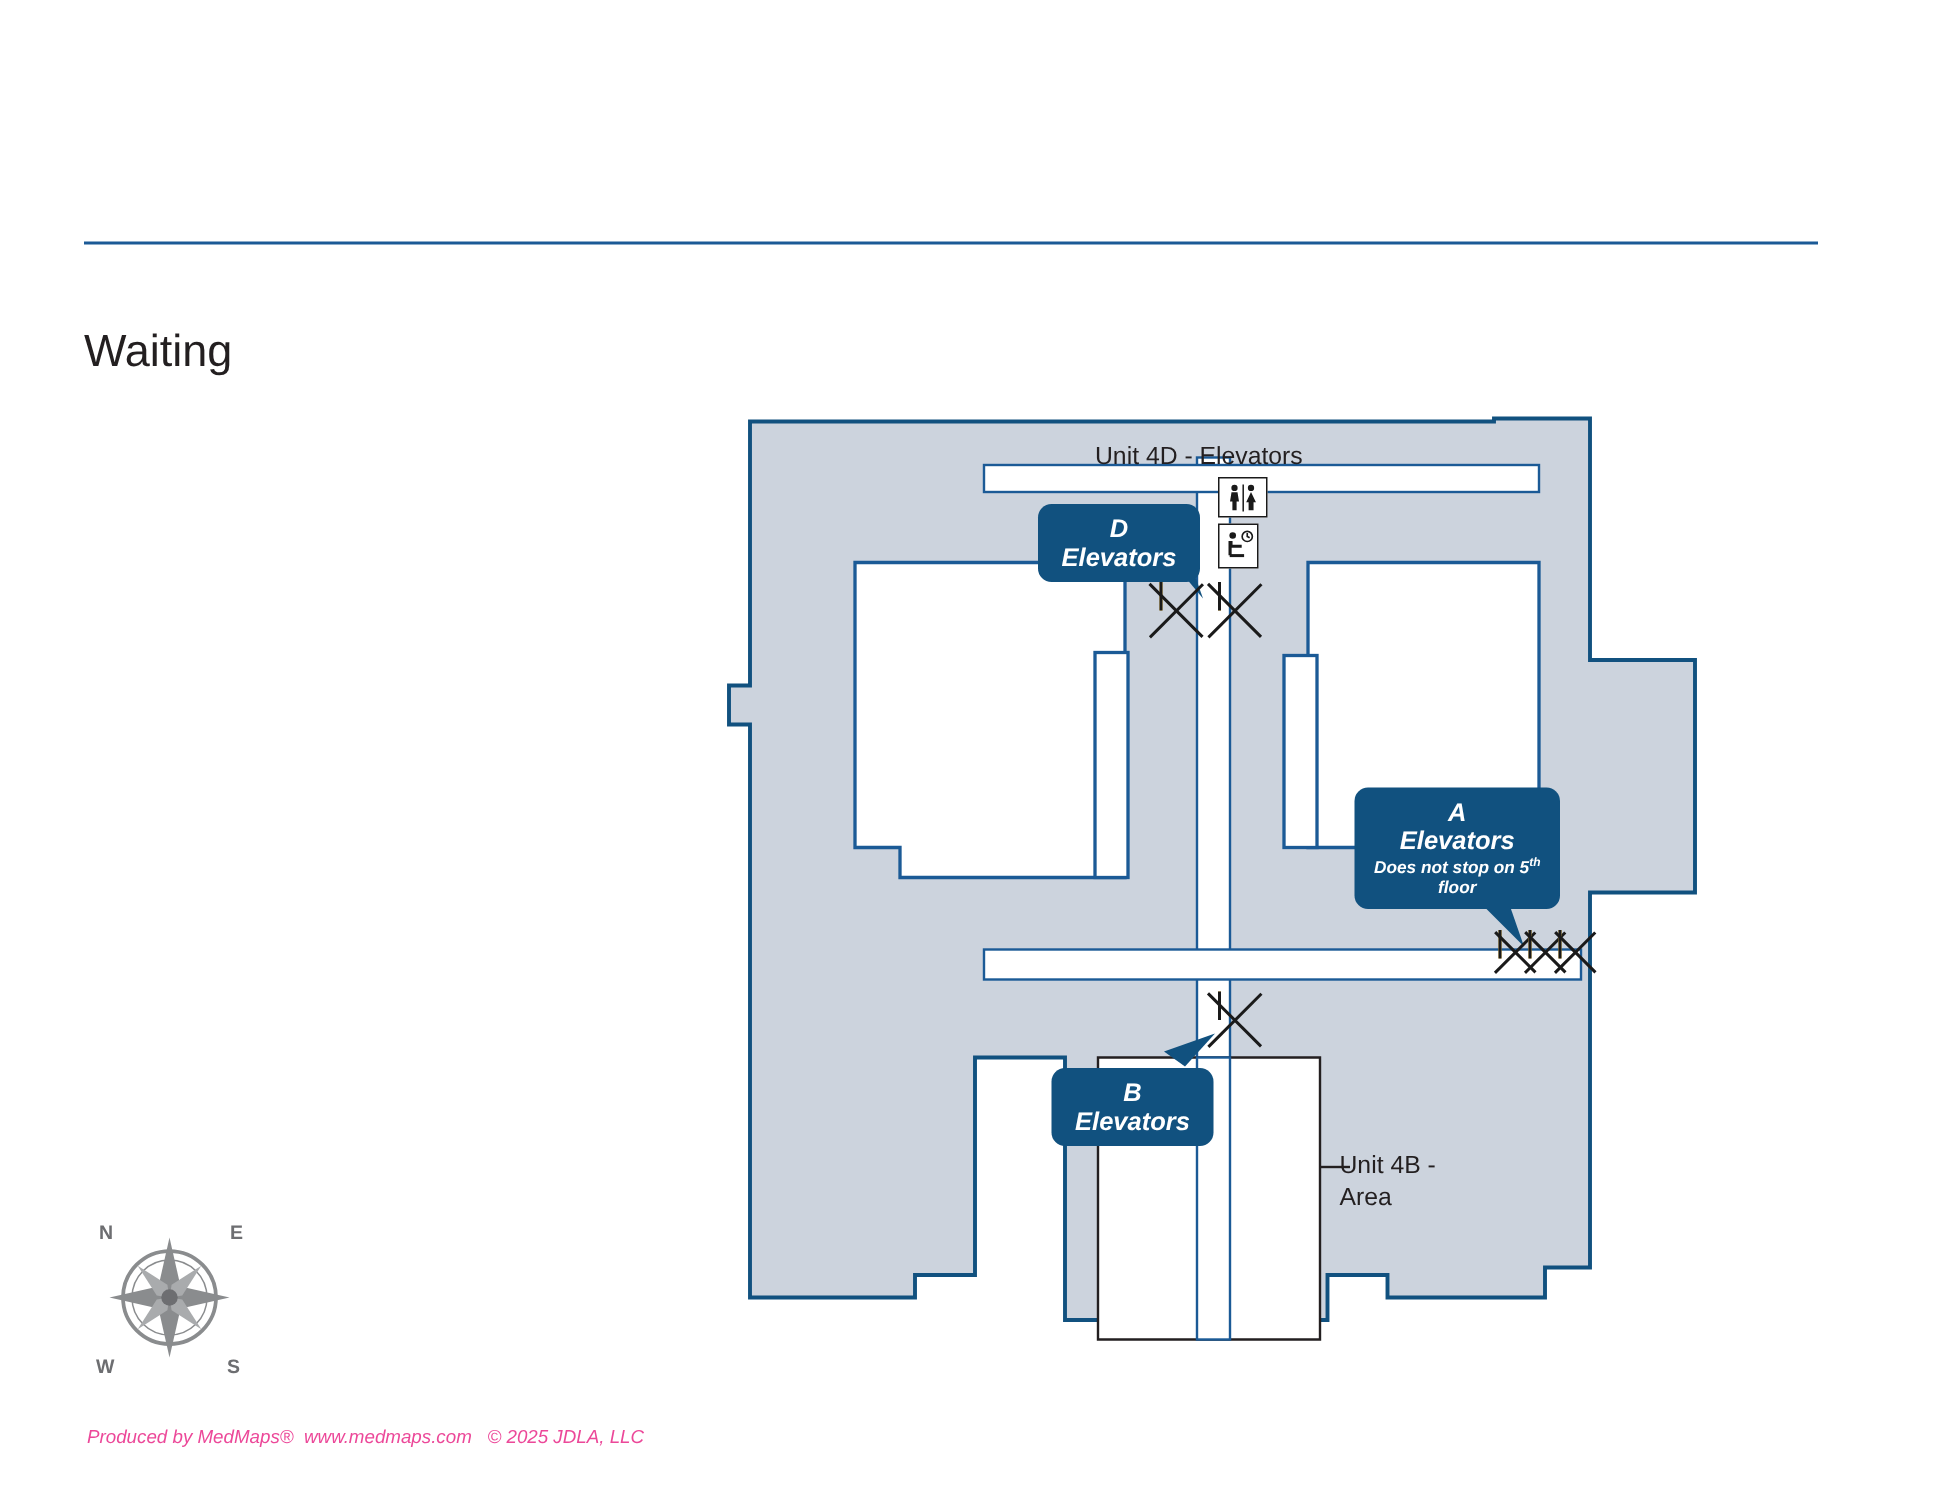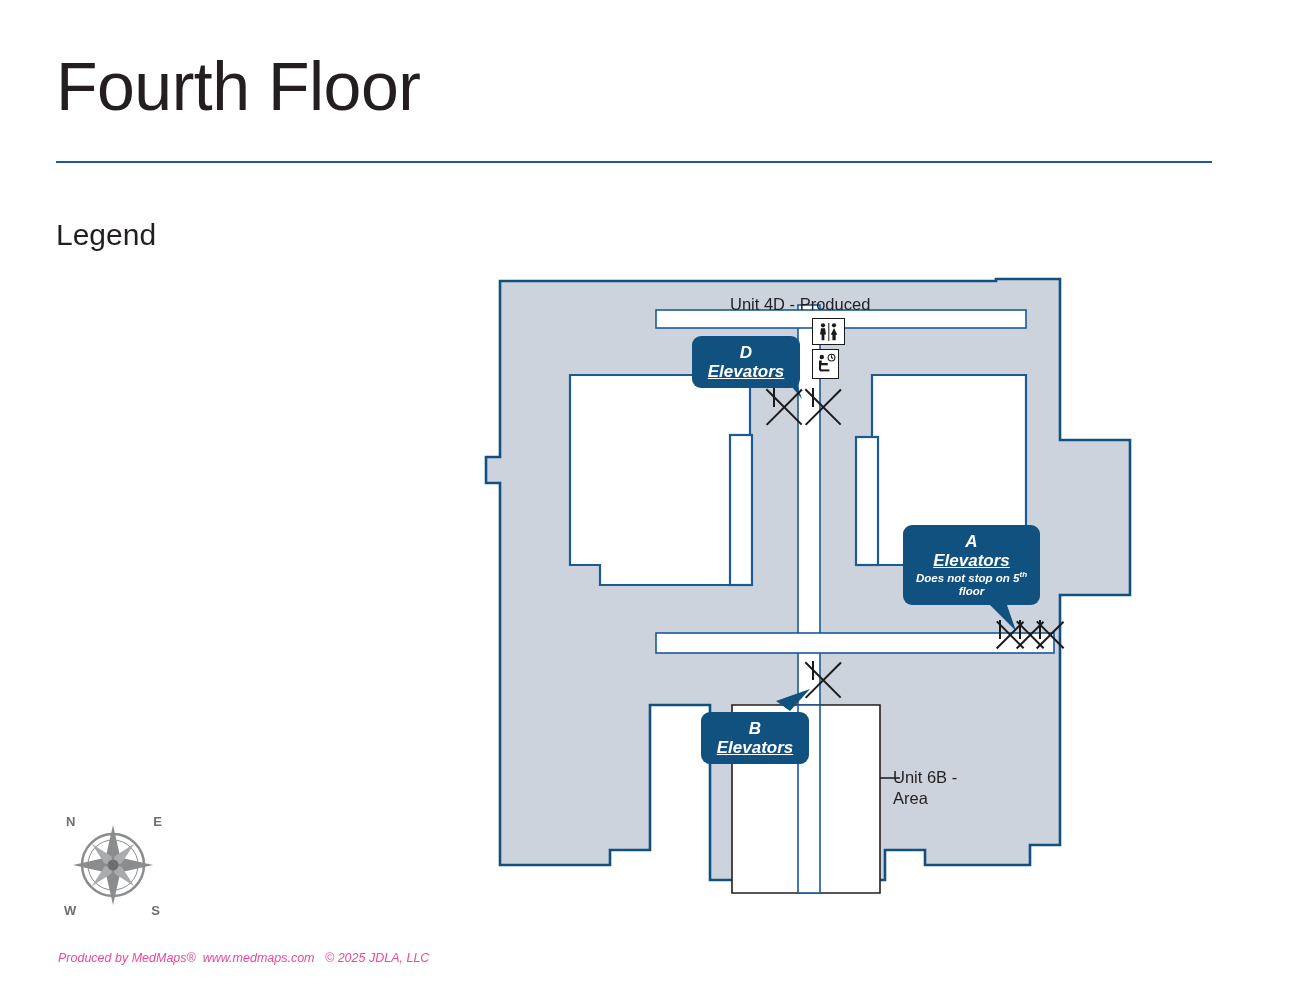--- a/index.html
+++ b/index.html
@@ -162,43 +162,42 @@
     color: #ffffff;
     border-radius: 9px;
     text-align: center;
     font-style: italic;
     font-weight: bold;
     line-height: 1.12;
     padding: 7px 12px;
     box-sizing: border-box;
   }
   .callout .l1 { font-size: 17px; display: block; }
-  .callout .l2 { font-size: 17px; display: block; text-decoration: underline; }
+  .callout .l2 { font-size: 17px; display: block; }
   .callout .sub {
     display: block;
     font-size: 11.5px;
     font-weight: bold;
     font-style: italic;
     margin-top: 1px;
   }
   .callout .sub sup { font-size: 8px; vertical-align: super; }
 
   
   .map-icon { position: absolute; }
   .map-icon .icon-elev, .map-icon .icon-box { width: 100%; height: 100%; }
 </style>
 </head>
 <body>
 
 <div id="page">
 
-  <div class="page-title">Fourth Floor</div>
   <div class="title-rule"></div>
 
-  <div class="legend-title">Legend</div>
+  <div class="legend-title">Waiting</div>
   <div class="legend-list">
 
 
 
   </div>
 
   <div class="compass">
     <span class="lbl n">N</span>
     <span class="lbl e">E</span>
     <span class="lbl w">W</span>
@@ -246,22 +245,22 @@
       <path d="M272,440 L272,628 L420,628 L420,440 Z" fill="#ffffff" stroke="#231f20" stroke-width="1.6"></path>
       <rect x="338" y="440" width="22" height="188" fill="#ffffff" stroke="#1b5a96" stroke-width="1.6"></rect>
 
       <line x1="420" y1="513" x2="440" y2="513" stroke="#231f20" stroke-width="1.6"></line>
 
       <path d="M322,110 L342,134 L330,100 Z" fill="#11517f"></path>
       <path d="M540,320 L556,366 L520,330 Z" fill="#11517f"></path>
       <path d="M330,446 L350,424 L316,436 Z" fill="#11517f"></path>
     </svg>
 
-    <div class="map-label" style="left:270px; top:29px;">Unit 4D - Produced</div>
-    <div class="map-label" style="left:433px; top:502px;"><span>Unit 6B -</span><br><span>Area</span></div>
+    <div class="map-label" style="left:270px; top:29px;">Unit 4D - Elevators</div>
+    <div class="map-label" style="left:433px; top:502px;"><span>Unit 4B -</span><br><span>Area</span></div>
 
     <div class="callout" style="left:232px; top:71px; width:108px;">
       <span class="l1">D</span>
       <span class="l2">Elevators</span>
     </div>
 
     <div class="callout" style="left:443px; top:260px; width:137px;">
       <span class="l1">A</span>
       <span class="l2">Elevators</span>
       <span class="sub">Does not stop on 5<sup>th</sup> floor</span>

